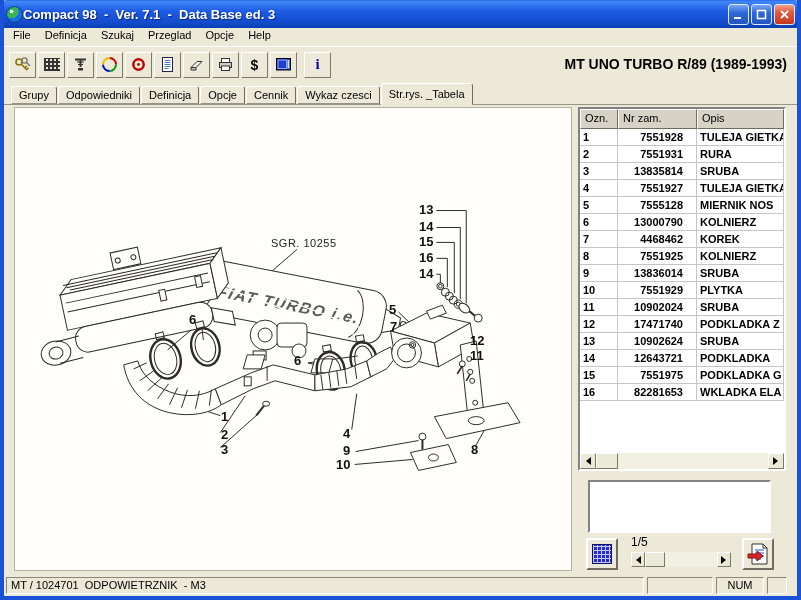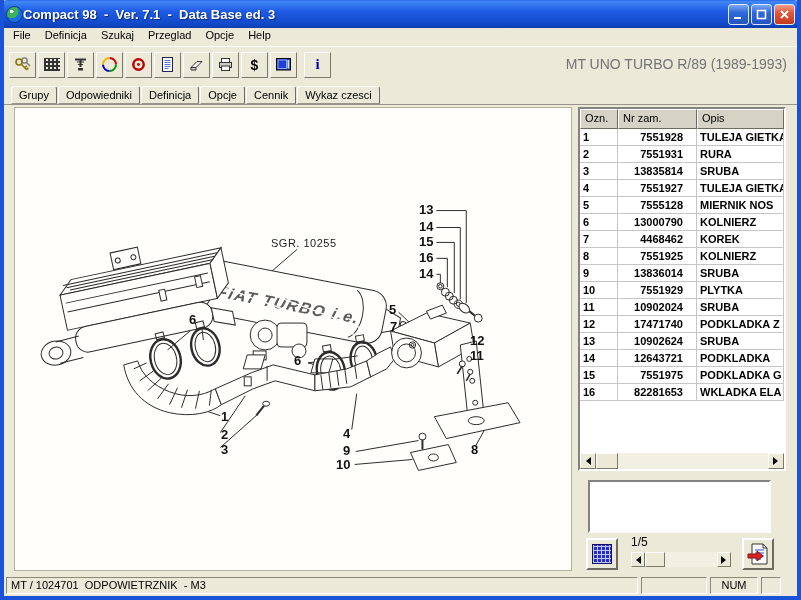--- a/index.html
+++ b/index.html
@@ -24,21 +24,21 @@
   .menubar{ position:absolute; left:0; top:28px; width:793px; height:18px; background:#ECE9D8;
     display:flex; align-items:flex-start; font-size:11px; padding-left:2px; }
   .menu-item{ padding:1px 7px; color:#000; }
   
   .toolbar{ position:absolute; left:0; top:46px; width:793px; height:36px; background:#ECE9D8;
     border-top:1px solid #fff; display:flex; align-items:center; padding-left:5px; }
   .tb-btn{ width:27px; height:26px; margin-right:2px; background:#ECE9D8; display:flex; align-items:center;
     justify-content:center; border:1px solid; border-color:#fff #7a7a6a #7a7a6a #fff; }
   .tb-btn.last{ margin-left:5px; }
   .tb-glyph{ font-size:14px; font-weight:bold; line-height:1; }
-  .vehicle-title{ position:absolute; right:10px; top:9px; font-size:14px; font-weight:normal; color:#737373; white-space:pre; }
+  .vehicle-title{ position:absolute; right:10px; top:9px; font-size:14px; font-weight:bold; color:#000000; white-space:pre; }
   
   .tabstrip{ position:absolute; left:0; top:82px; width:793px; height:23px; display:flex; align-items:flex-end;
     padding-left:7px; border-bottom:1px solid #98948a; }
   .tab{ height:18px; line-height:16px; font-size:11px; padding:0 7px; background:#ECE9D8; margin-right:1px;
     border:1px solid; border-color:#fff #6f6b60 #98948a #fff; border-radius:3px 3px 0 0; white-space:nowrap; }
   .tab.active{ height:22px; line-height:20px; margin-bottom:-1px; border-bottom:1px solid #ECE9D8; position:relative; z-index:2; }
   
   .content{ position:absolute; left:0; top:105px; width:793px; height:469px; background:#ECE9D8; }
   .diagram-panel{ position:absolute; left:10px; top:2px; width:558px; height:464px; background:#fffefa;
     border:1px solid #b6b2a0; }
@@ -75,21 +75,21 @@
   .grid-ico{ width:20px; height:20px; background:#2a2ac8;
     background-image:repeating-linear-gradient(0deg,#bfcaf4 0 1px,transparent 1px 4px),
                      repeating-linear-gradient(90deg,#bfcaf4 0 1px,transparent 1px 4px);
     border:1px solid #10106a; }
   .pager-label{ position:absolute; left:53px; top:430px; width:100px; text-align:left; font-size:12px; }
   .pager{ position:absolute; left:53px; top:447px; width:100px; height:15px; background:#f2efe3; display:flex; }
   .pager .sbtn{ height:15px; width:14px; }
   .pager .sthumb{ height:15px; width:20px; }
   
   .statusbar{ position:absolute; left:0; top:574px; width:793px; height:22px; background:#ECE9D8;
-    display:flex; align-items:center; gap:3px; padding:2px 16px 2px 2px; }
+    display:flex; align-items:center; gap:3px; padding:2px 10px 2px 2px; }
   .pane{ height:17px; border:1px solid; border-color:#8a8878 #fff #fff #8a8878; font-size:11px;
     line-height:15px; padding:0 4px; white-space:pre; overflow:hidden; }
   .pane.main{ flex:1 1 auto; }
   .pane.p2{ width:66px; } .pane.num{ width:48px; text-align:center; } .pane.p4{ width:20px; }
 </style>
 </head>
 <body>
 
 <div class="screen">
 
@@ -209,20 +209,21 @@
       <div class="tab"><span>Odpowiedniki</span></div>
 
       <div class="tab"><span>Definicja</span></div>
 
       <div class="tab"><span>Opcje</span></div>
 
       <div class="tab"><span>Cennik</span></div>
 
       <div class="tab"><span>Wykaz czesci</span></div>
 
+      <div class="tab active"><span>Str.rys. _Tabela</span></div>
 
   </div>
 
   <div class="content">
 
     <div class="diagram-panel">
       <svg width="558" height="464" viewBox="0 0 558 466">
         <g stroke="#2b2b2b" stroke-width="1" fill="none">
 
           <path d="M422,103 H452 V196 M422,120 H446 V192 M422,135 H440 V186 M422,151 H433 V180 M422,167 H426 V176"></path>

